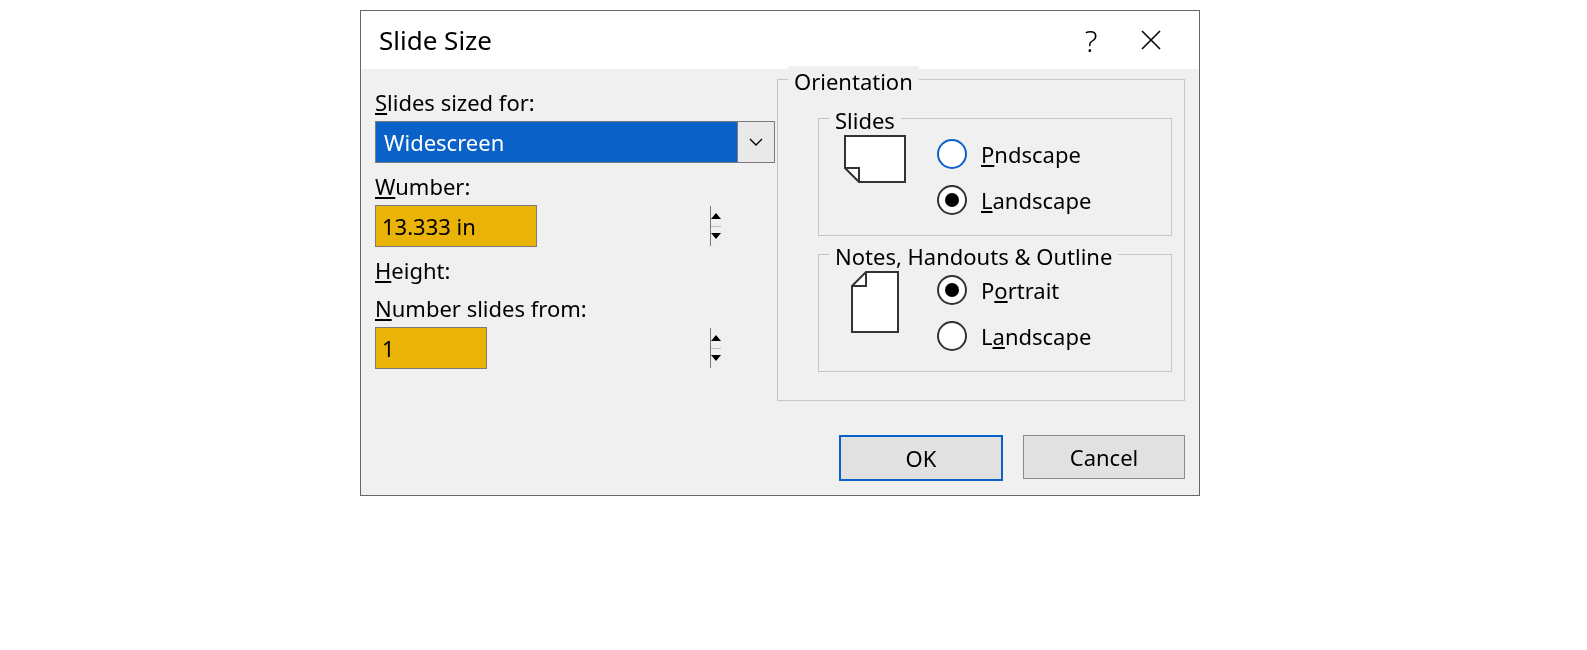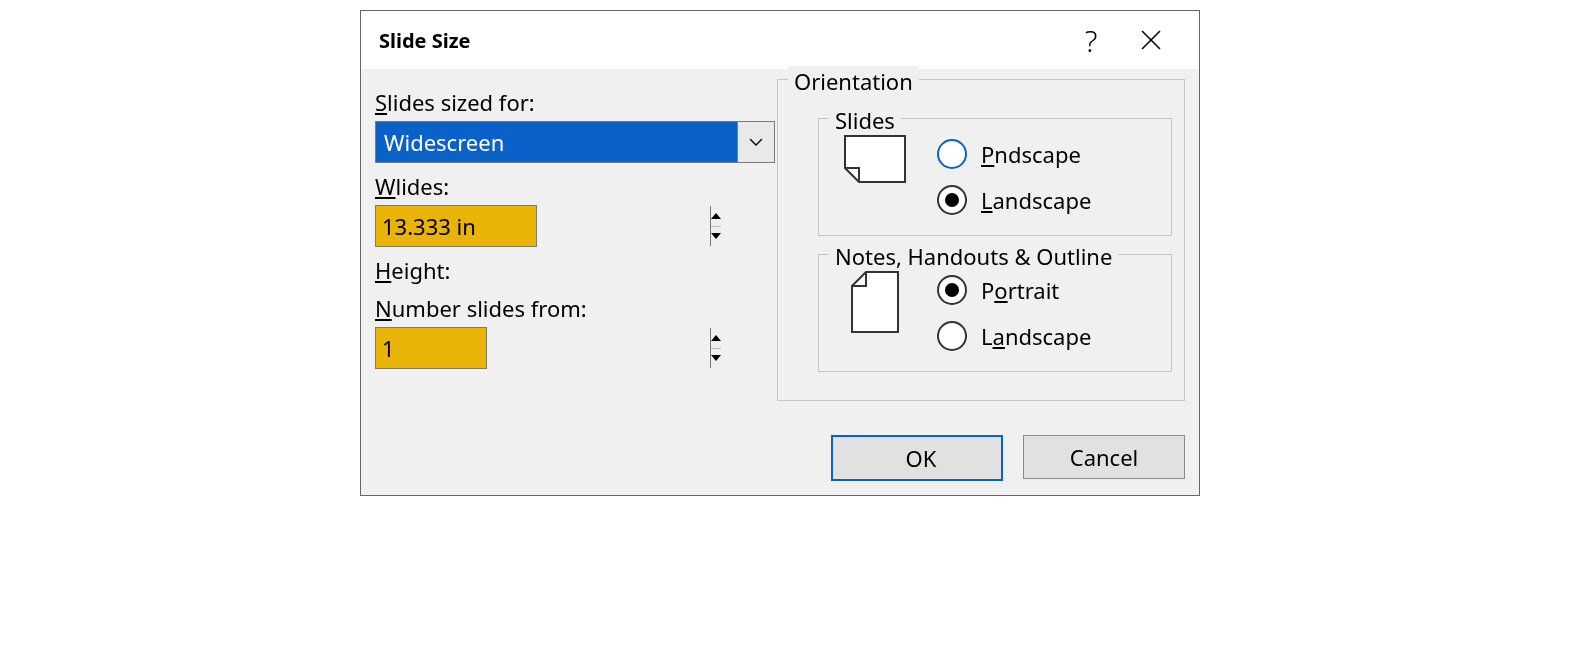--- a/index.html
+++ b/index.html
@@ -24,23 +24,22 @@
   }
 
   .titlebar {
     height: 58px;
     background: #fff;
     display: flex;
     align-items: center;
     padding: 0 18px;
   }
   .titlebar .title {
-    font-size: 20px;
+    font-size: 26px;
     flex: 0 0 auto;
-    font-weight: bold;
   }
   .titlebar .spacer { flex: 1 1 auto; }
   .title-btn {
     width: 60px;
     height: 58px;
     display: flex;
     align-items: center;
     justify-content: center;
     font-size: 28px;
     font-weight: 300;
@@ -196,21 +195,21 @@
   .btn {
     min-width: 160px;
     height: 42px;
     border: 1px solid #8a8a8a;
     background: #e1e1e1;
     display: flex;
     align-items: center;
     justify-content: center;
     font-size: 22px;
   }
-  .btn.default { border: 2px solid #0a62c9; padding-left: 8px; }
+  .btn.default { border: 2px solid #0a62c9; }
 </style>
 </head>
 <body>
 
 <div class="dialog">
 
   <div class="titlebar">
     <div class="title">Slide Size</div>
     <div class="spacer"></div>
     <div class="title-btn help">
@@ -234,21 +233,21 @@
       <div class="combo">
         <div class="combo-text">Widescreen</div>
         <div class="combo-btn">
           <svg width="14" height="10" viewBox="0 0 14 10" fill="none" stroke-width="1.4">
             <polyline points="1,2 7,8 13,2"></polyline>
           </svg>
         </div>
       </div>
 
       <span class="label">
-        <span class="accel">W</span><span>lides:</span>
+        <span class="accel">W</span><span>umber:</span>
       </span>
       <div class="spinner w130">
         <input value="13.333 in" style="">
         <div class="spin-btns">
           <div class="spin-btn">
               <span class="tri up"></span>
             </div>
           <div class="spin-btn">
               <span class="tri down"></span>
             </div>

